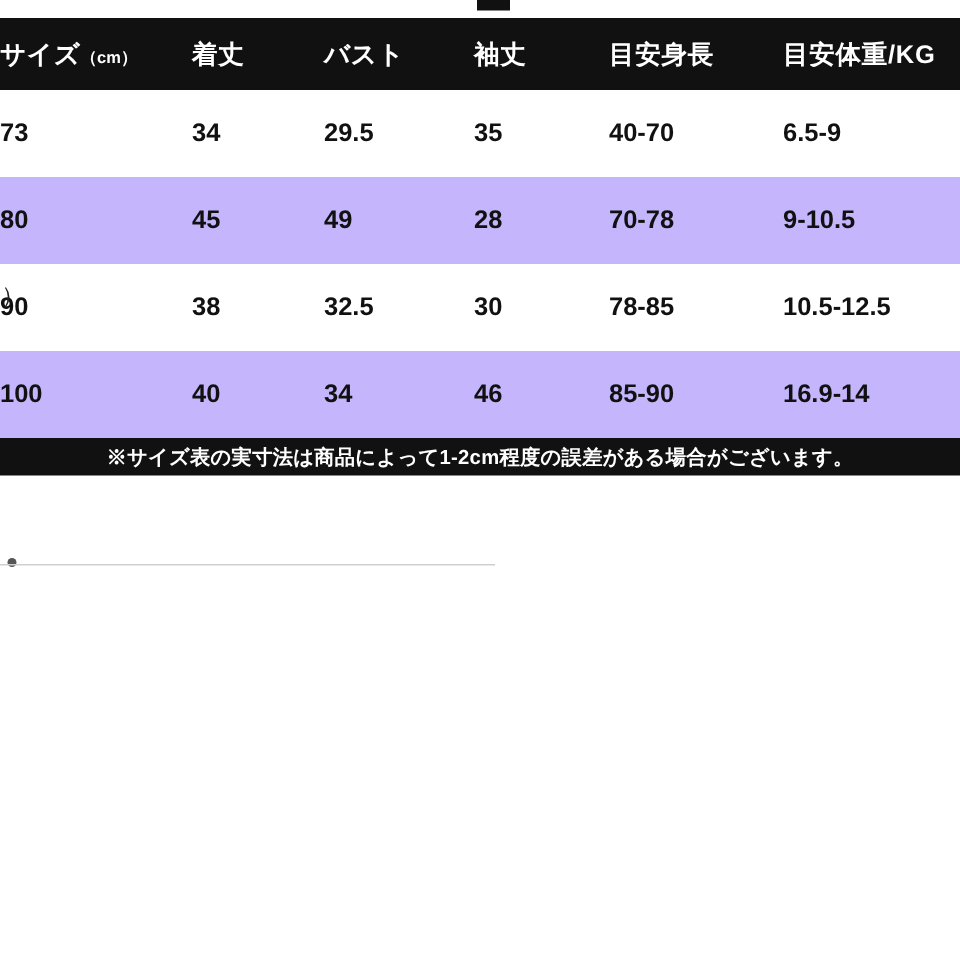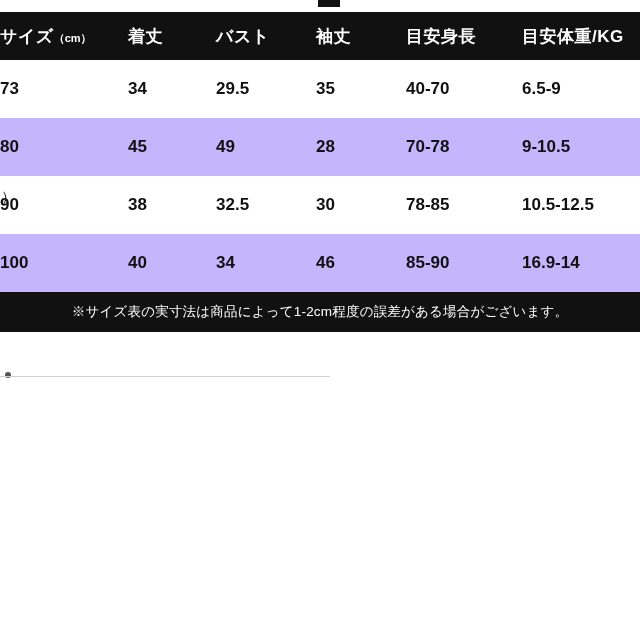--- a/index.html
+++ b/index.html
@@ -72,23 +72,23 @@
   .row-white td {
     background: #ffffff;
   }
   .row-gray td {
     background: #c4b5fd;
     margin-left: 36px;
   }
   .note-row td {
     background: #111111;
     color: #ffffff;
-    height: 40px;
+    height: 25px;
     font-size: 13.5px;
-    font-weight: normal;
+    font-weight: bold;
     text-align: center;
     letter-spacing: 0.2px;
   }
 
   
   .c0 { width: 128px; }
   .c1 { width: 88px; }
   .c2 { width: 100px; }
   .c3 { width: 90px; }
   .c4 { width: 116px; }

